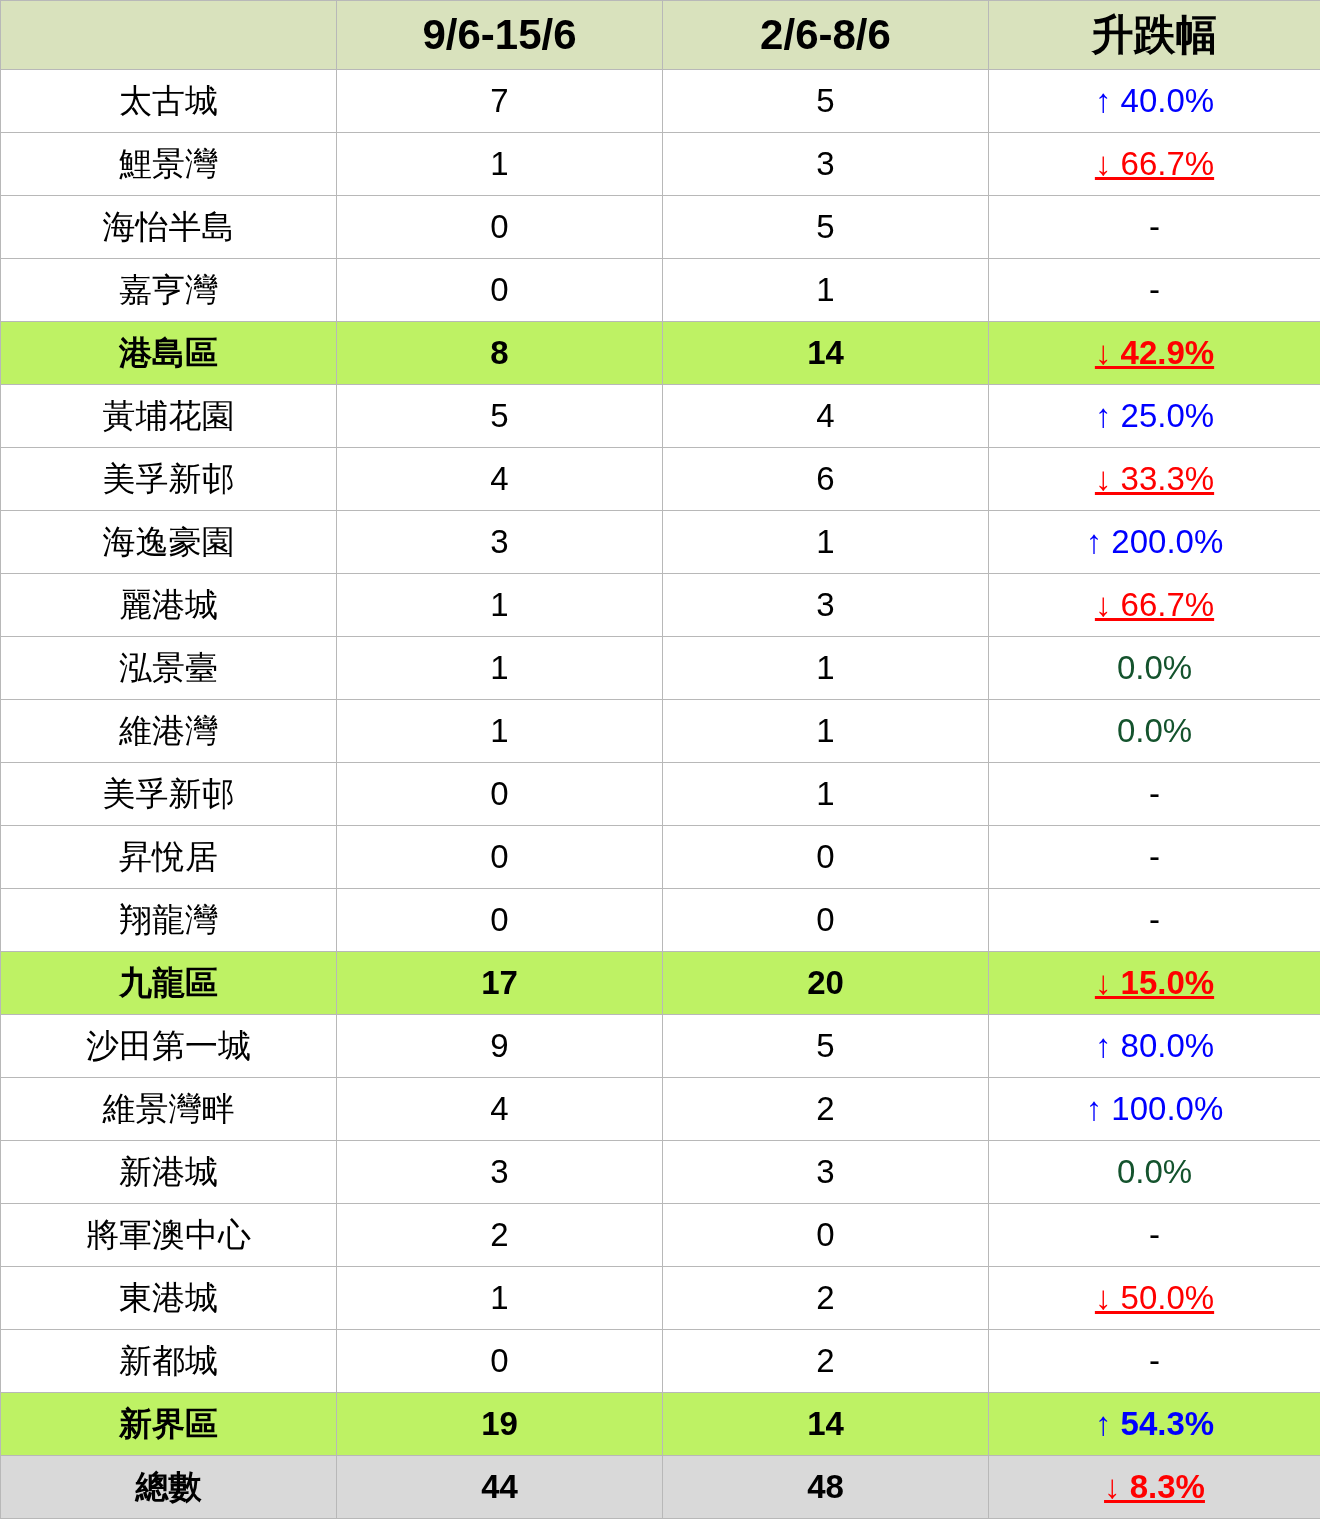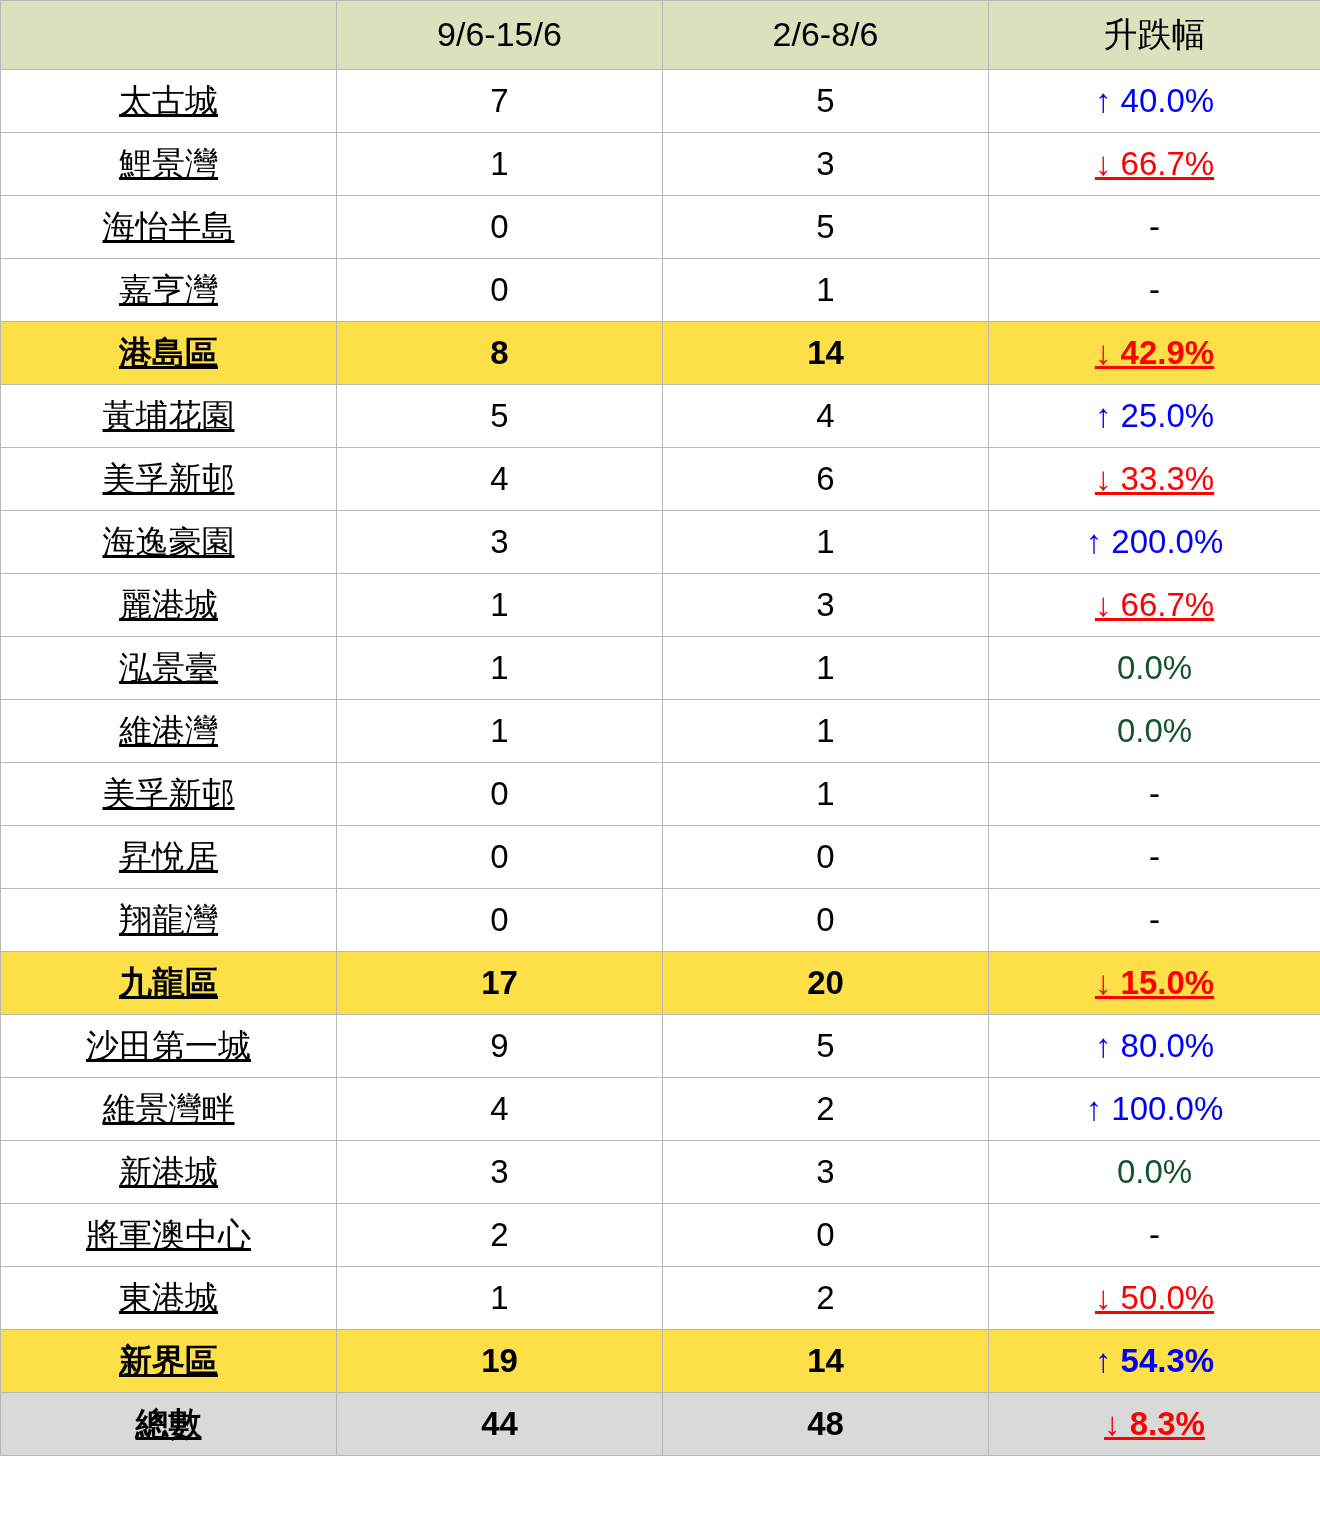--- a/index.html
+++ b/index.html
@@ -31,35 +31,35 @@
     padding: 0;
     height: 62px;
     font-size: 33px;
     font-weight: normal;
     line-height: 1.1;
     background: #ffffff;
   }
   table.data-table thead th {
     background: #d9e2bd;
     height: 68px;
-    font-weight: normal;
-    font-size: 34px;
+    font-weight: bold;
+    font-size: 42px;
   }
   table.data-table thead th.blank-head {
     background: #d9e2bd;
   }
   tr.subtotal-row td {
-    background: #fde047;
+    background: #bef264;
     font-weight: bold;
   }
   tr.total-row td {
     background: #d9d9d9;
     font-weight: bold;
   }
-  td.name-cell { font-size: 33px; text-decoration: underline; }
+  td.name-cell { font-size: 33px; }
   td.num-cell  { font-size: 33px; }
   td.chg-cell  { font-size: 33px; margin-left: 40px; }
   .up   { color: #0000ff; font-weight: bold; }
   .down { color: #ff0000; font-weight: bold; text-decoration: underline; }
   .flat { color: #14532d; }
   .dash { color: #000000; }
 </style>
 </head>
 <body>
 
@@ -192,20 +192,26 @@
         <td class="num-cell">2</td>
         <td class="num-cell">0</td>
         <td class="chg-cell dash">-</td>
       </tr>
       <tr>
         <td class="name-cell">東港城</td>
         <td class="num-cell">1</td>
         <td class="num-cell">2</td>
         <td class="chg-cell down">↓ 50.0%</td>
       </tr>
+      <tr>
+        <td class="name-cell">新都城</td>
+        <td class="num-cell">0</td>
+        <td class="num-cell">2</td>
+        <td class="chg-cell dash">-</td>
+      </tr>
       <tr class="subtotal-row">
         <td class="name-cell">新界區</td>
         <td class="num-cell">19</td>
         <td class="num-cell">14</td>
         <td class="chg-cell up">↑ 54.3%</td>
       </tr>
       <tr class="total-row">
         <td class="name-cell">總數</td>
         <td class="num-cell">44</td>
         <td class="num-cell">48</td>

